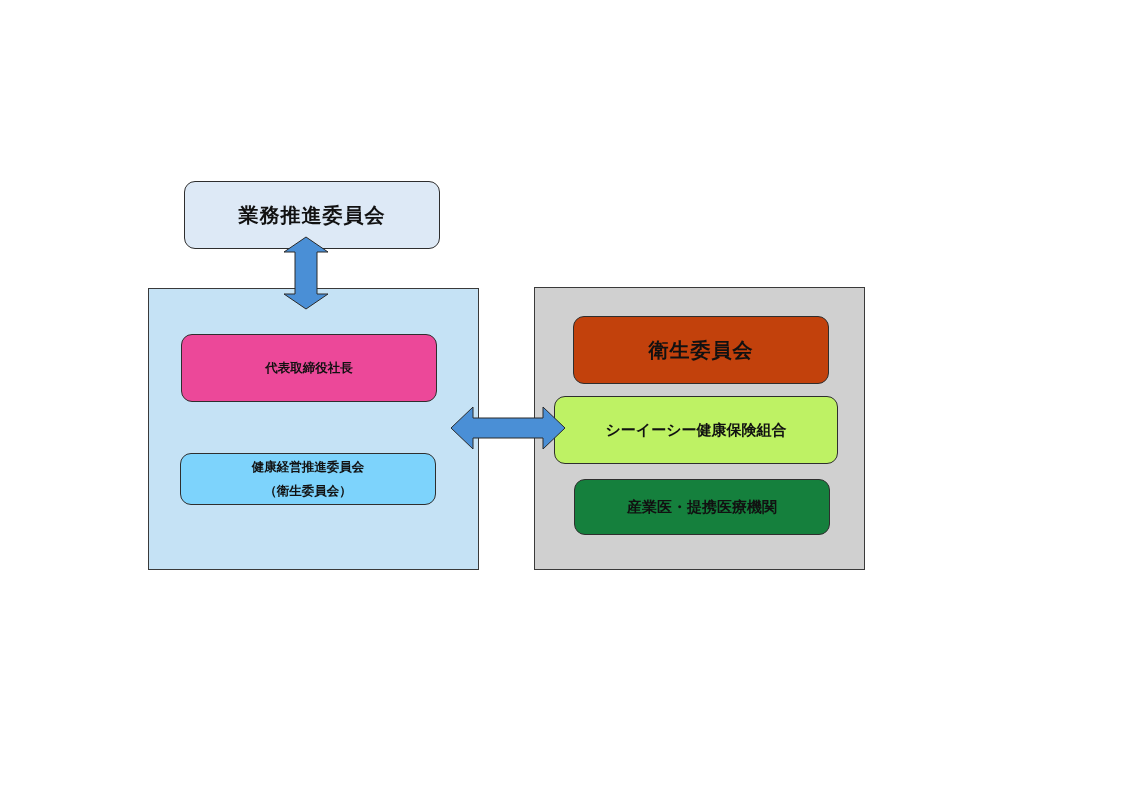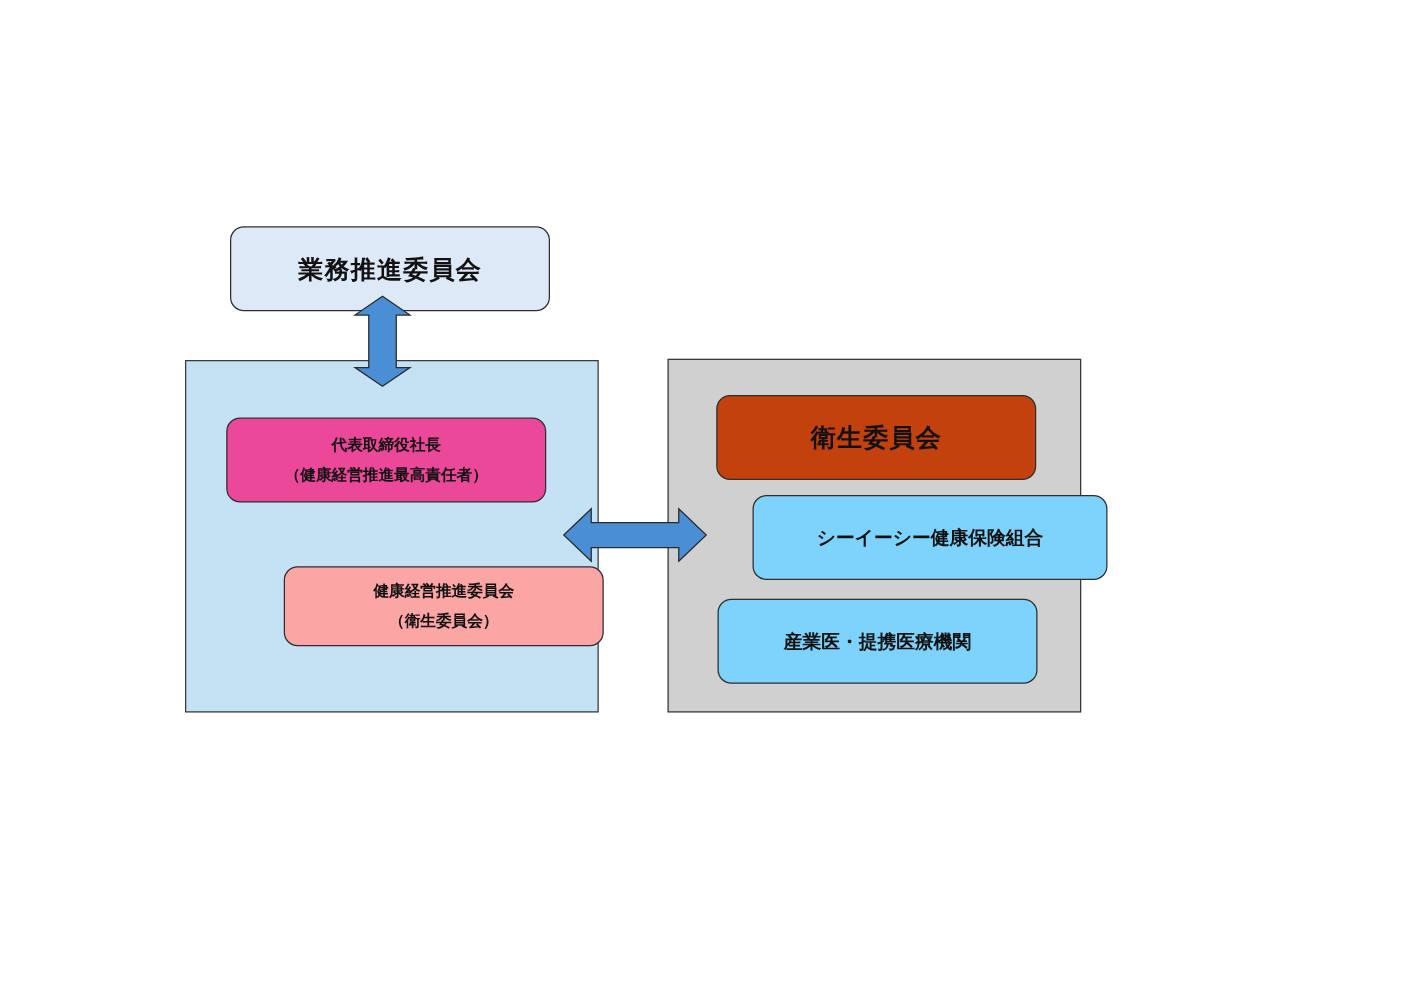--- a/index.html
+++ b/index.html
@@ -20,39 +20,38 @@
 <body>
 
 <div class="abs box" style="left:184px; top:161px; width:256px; height:68px; background:#dde9f6;margin-top:20px;">
   <span class="big">業務推進委員会</span>
 </div>
 
 <div class="abs panel" style="left:148px; top:288px; width:331px; height:282px; background:#c5e2f5;"></div>
 
 <div class="abs box" style="left:181px; top:334px; width:256px; height:68px; background:#ec4899;">
   <span class="small">代表取締役社長</span>
-  <span class="small">（健康経営推進最高責任者）</span>
 </div>
 
-<div class="abs box" style="left:180px; top:453px; width:256px; height:64px; background:#fca5a5;margin-left:47px;">
+<div class="abs box" style="left:180px; top:453px; width:256px; height:52px; background:#7dd3fc;">
   <span class="small">健康経営推進委員会</span>
   <span class="small">（衛生委員会）</span>
 </div>
 
 <div class="abs panel" style="left:534px; top:287px; width:331px; height:283px; background:#d0d0d0;"></div>
 
 <div class="abs box" style="left:573px; top:316px; width:256px; height:68px; background:#c2410c;">
   <span class="big">衛生委員会</span>
 </div>
 
-<div class="abs box" style="left:602px; top:396px; width:284px; height:68px; background:#7dd3fc;">
+<div class="abs box" style="left:554px; top:396px; width:284px; height:68px; background:#bef264;">
   <span class="med">シーイーシー健康保険組合</span>
 </div>
 
-<div class="abs box" style="left:574px; top:479px; width:256px; height:68px; background:#7dd3fc;">
+<div class="abs box" style="left:574px; top:479px; width:256px; height:56px; background:#15803d;">
   <span class="med">産業医・提携医療機関</span>
 </div>
 
 <svg style="left:283px; top:236px;" width="46" height="74">
   <polygon points="23,1 45,16 34,16 34,58 45,58 23,73 1,58 12,58 12,16 1,16" fill="#4a8fd6" stroke="#2a2a2a" stroke-width="1"></polygon>
 </svg>
 
 <svg style="left:450px; top:405px;" width="116" height="46">
   <polygon points="1,23 23,2 23,13 93,13 93,2 115,23 93,44 93,33 23,33 23,44" fill="#4a8fd6" stroke="#2a2a2a" stroke-width="1"></polygon>
 </svg>

